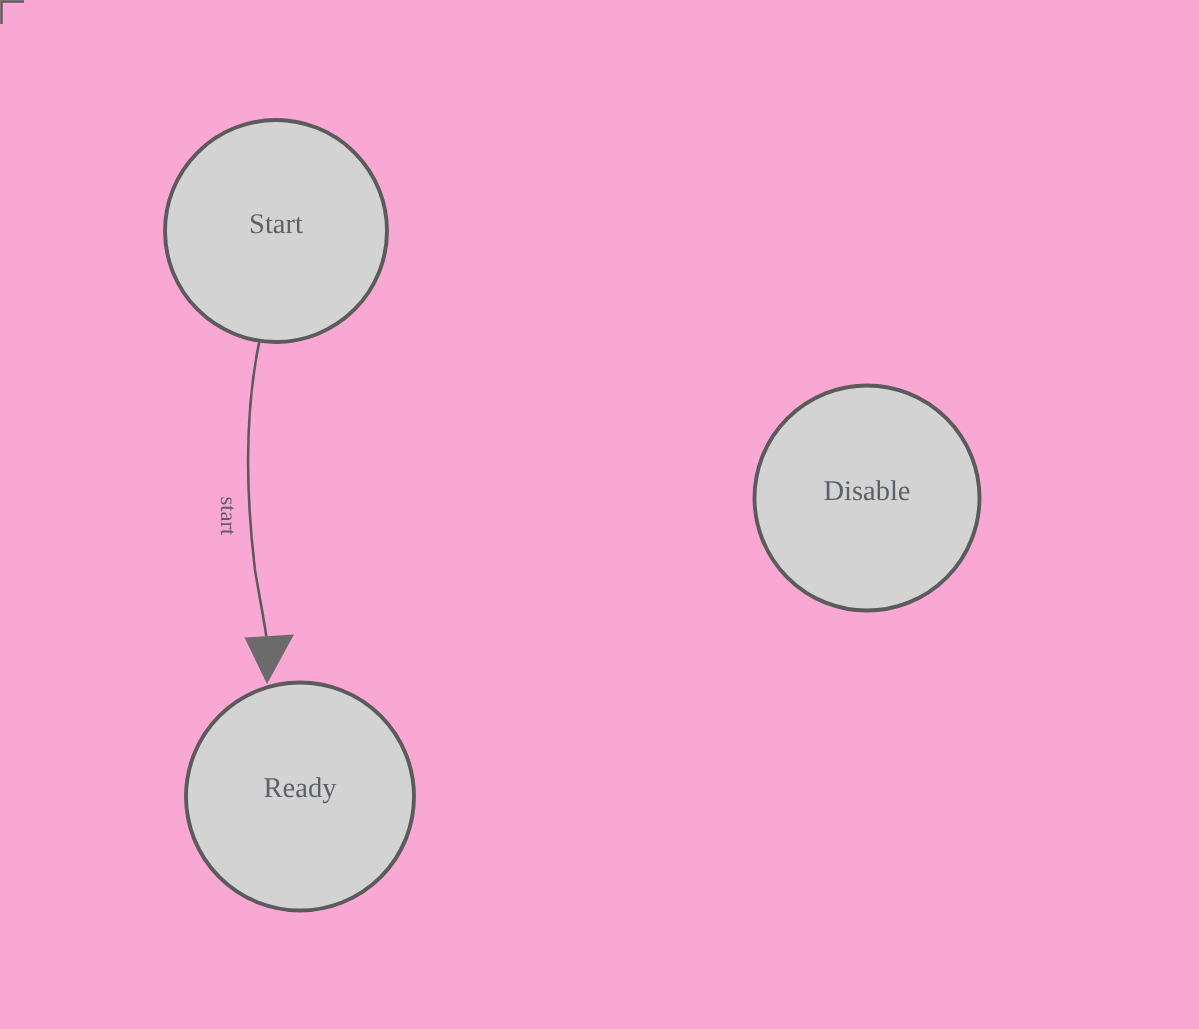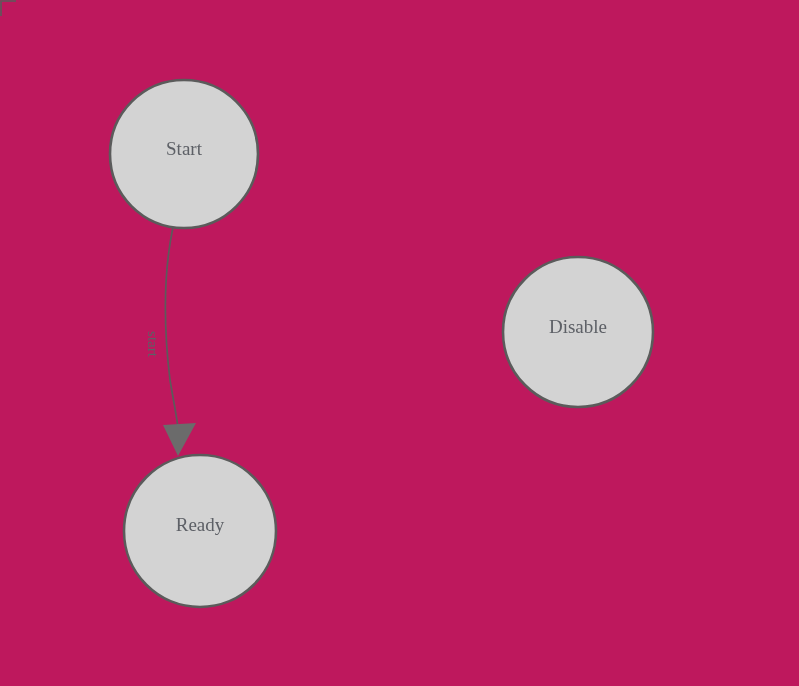--- a/index.html
+++ b/index.html
@@ -7,21 +7,21 @@
     padding: 0;
     background: #ffffff;
   }
   body {
     font-family: "Liberation Serif", serif;
   }
   #canvas {
     position: relative;
     width: 799px;
     height: 686px;
-    background: #be185d;
+    background: #f9a8d4;
     overflow: hidden;
     text-align: center;
   }
   #diagram-svg {
     position: absolute;
     top: 0;
     left: 0;
     width: 799px;
     height: 686px;
   }

